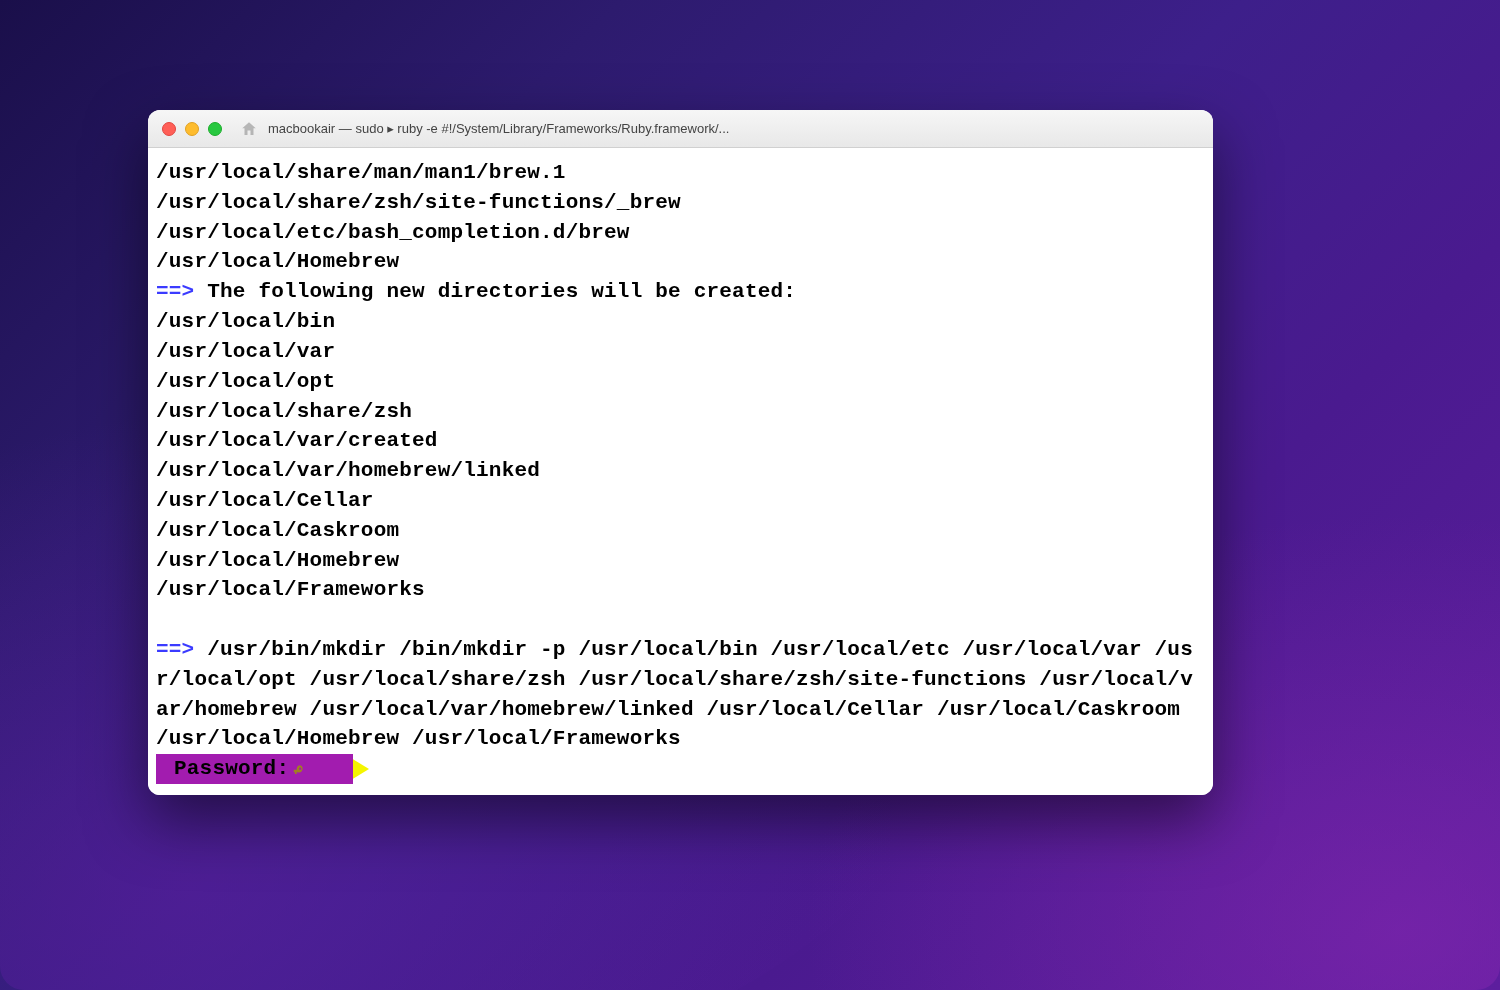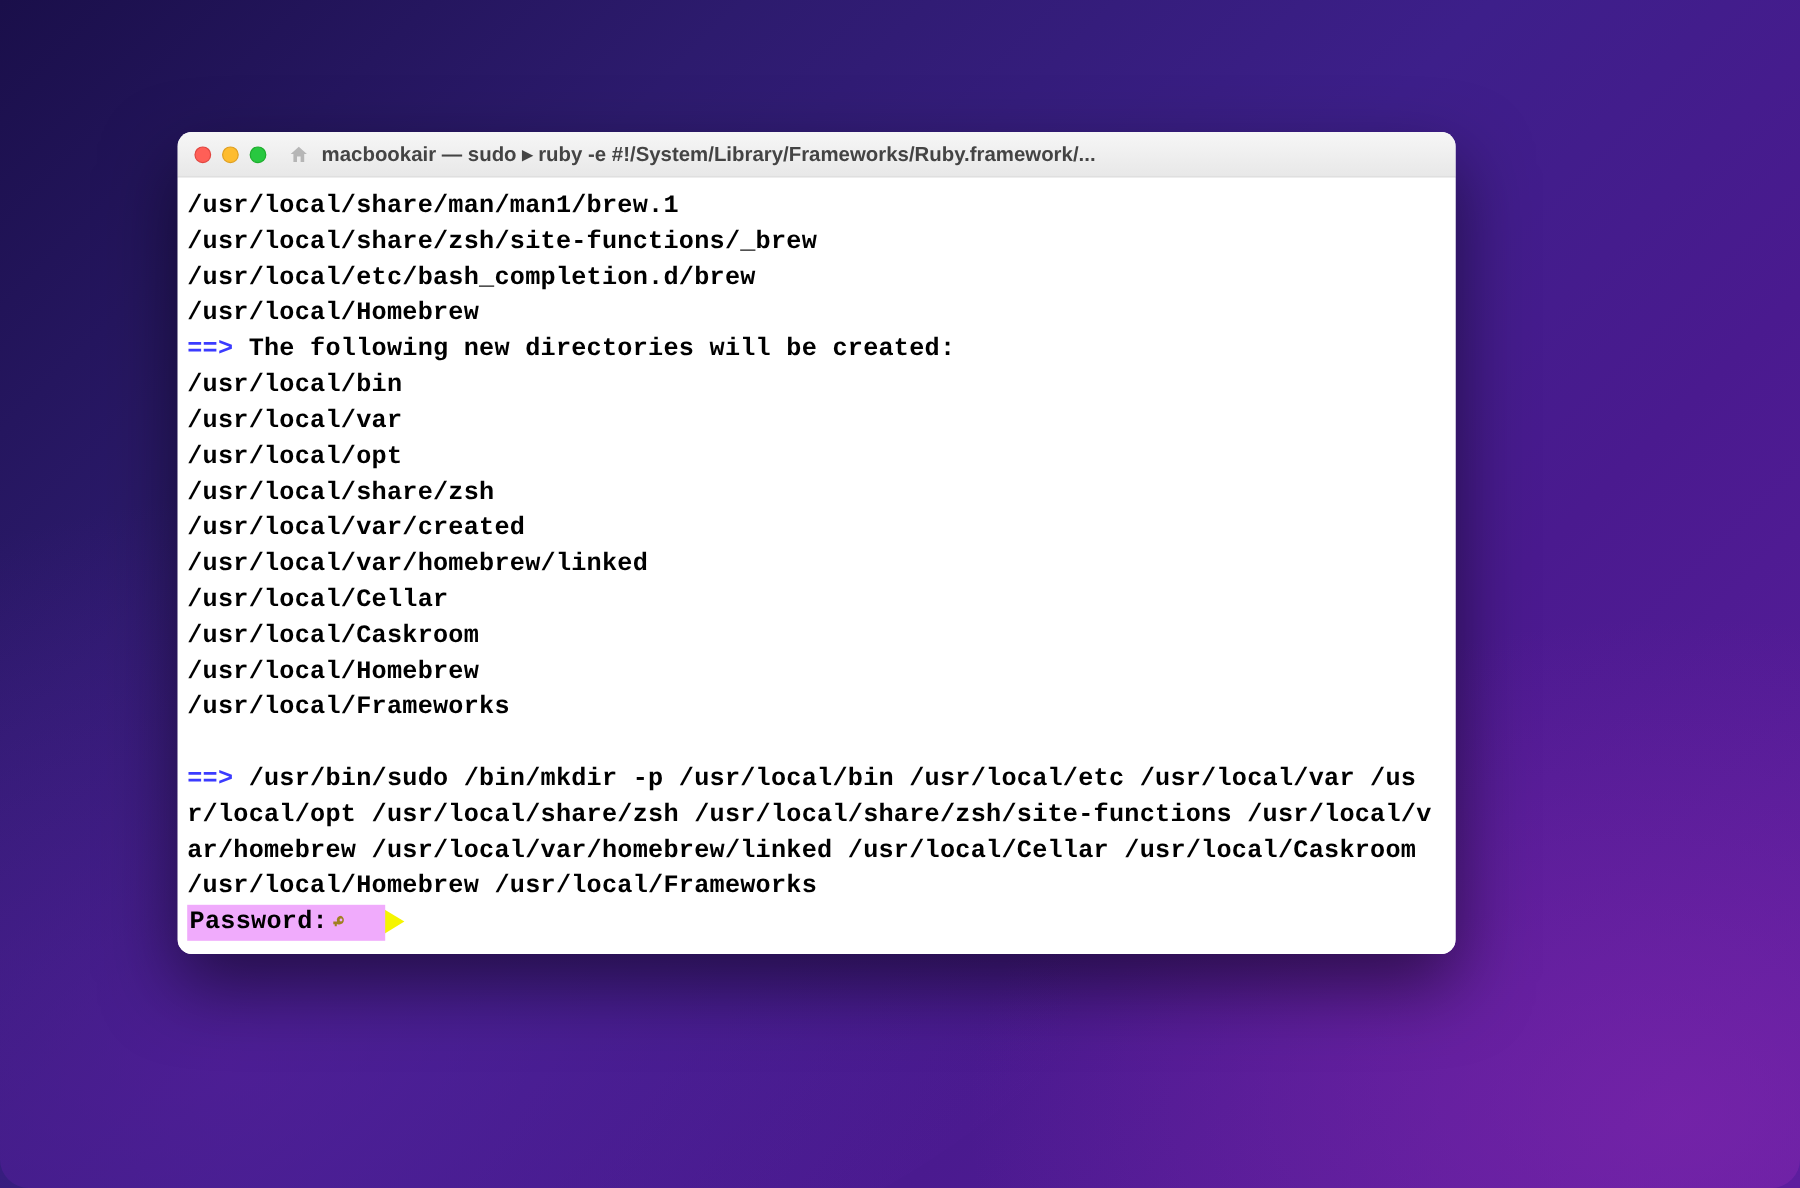--- a/index.html
+++ b/index.html
@@ -70,22 +70,22 @@
       margin-left: 8px;
       width: 18px;
       height: 18px;
       opacity: 0.55;
       display: flex;
       align-items: center;
       justify-content: center;
     }
     .window-title {
       color: #444;
-      font-size: 17px;
-      font-weight: 700;
+      font-size: 13px;
+      font-weight: 400;
       white-space: nowrap;
       overflow: hidden;
       text-overflow: ellipsis;
       flex: 1;
     }
     .terminal-body {
       flex: 1;
       background: #ffffff;
       padding: 10px 8px;
       font-family: "SF Mono", Menlo, Monaco, "Courier New", monospace;
@@ -103,23 +103,23 @@
     .arrow {
       color: #3b3bff;
       font-weight: 700;
     }
     .bold {
       font-weight: 800;
       text-align: right;
     }
     .password-prompt {
       display: inline-block;
-      background: #f0abfc;
+      background: #a21caf;
       font-weight: 800;
-      padding: 0 2px;
+      padding: 0 18px;
       position: relative;
     }
     .password-tail {
       display: inline-block;
       width: 0;
       height: 0;
       border-top: 11px solid transparent;
       border-bottom: 11px solid transparent;
       border-left: 18px solid #f5f500;
       vertical-align: middle;
@@ -165,18 +165,18 @@
     <div class="term-line">/usr/local/var</div>
     <div class="term-line">/usr/local/opt</div>
     <div class="term-line">/usr/local/share/zsh</div>
     <div class="term-line">/usr/local/var/created</div>
     <div class="term-line">/usr/local/var/homebrew/linked</div>
     <div class="term-line">/usr/local/Cellar</div>
     <div class="term-line">/usr/local/Caskroom</div>
     <div class="term-line">/usr/local/Homebrew</div>
     <div class="term-line">/usr/local/Frameworks</div>
     <div class="blank-line"></div>
-    <div class="term-line"><span class="arrow">==&gt;</span><span class="bold"> /usr/bin/sudo /bin/mkdir -p /usr/local/bin /usr/local/etc /usr/local/var /usr/local/opt /usr/local/share/zsh /usr/local/share/zsh/site-functions /usr/local/var/homebrew /usr/local/var/homebrew/linked /usr/local/Cellar /usr/local/Caskroom /usr/local/Homebrew /usr/local/Frameworks</span></div>
+    <div class="term-line"><span class="arrow">==&gt;</span><span class="bold"> /usr/bin/mkdir /bin/mkdir -p /usr/local/bin /usr/local/etc /usr/local/var /usr/local/opt /usr/local/share/zsh /usr/local/share/zsh/site-functions /usr/local/var/homebrew /usr/local/var/homebrew/linked /usr/local/Cellar /usr/local/Caskroom /usr/local/Homebrew /usr/local/Frameworks</span></div>
     <div class="term-line"><span class="password-prompt"><span>Password:</span><span class="key-icon"><svg viewBox="0 0 24 24" width="14" height="18">
               <path fill="#a08020" d="M14 2a6 6 0 0 0-5.65 8H3v4h2v3h3v-3h1.35A6 6 0 1 0 14 2zm2 6a2 2 0 1 1-2-2 2 2 0 0 1 2 2z"></path>
             </svg></span>&nbsp;&nbsp;</span><span class="password-tail"></span></div>
   </div>
 </div>
 
 </body></html>

